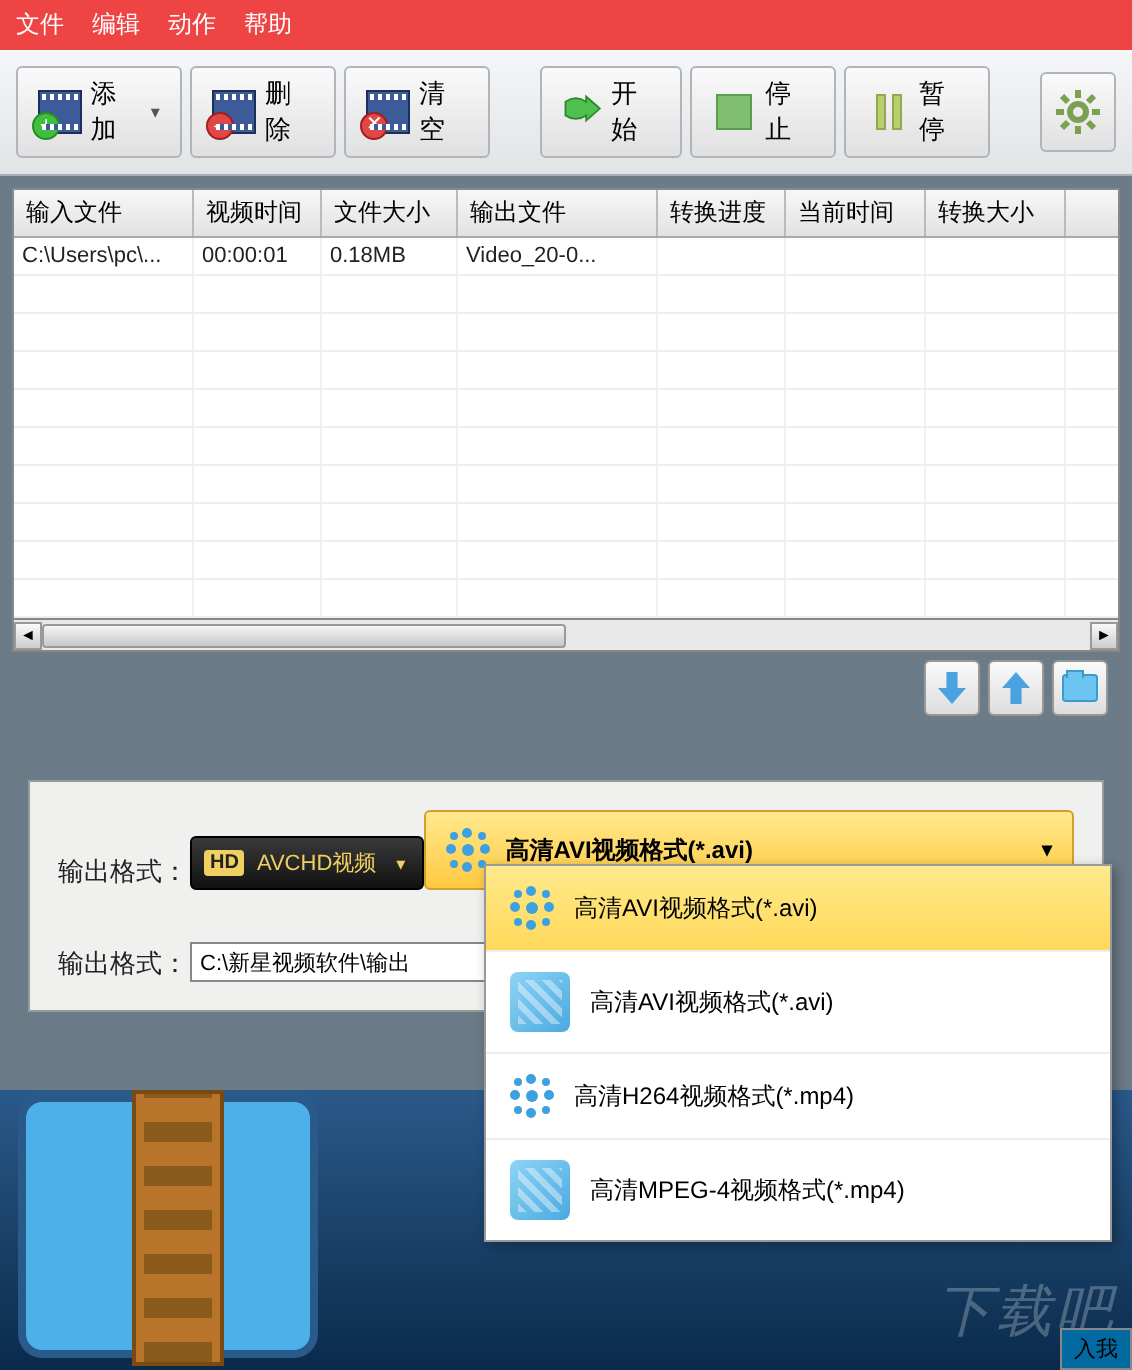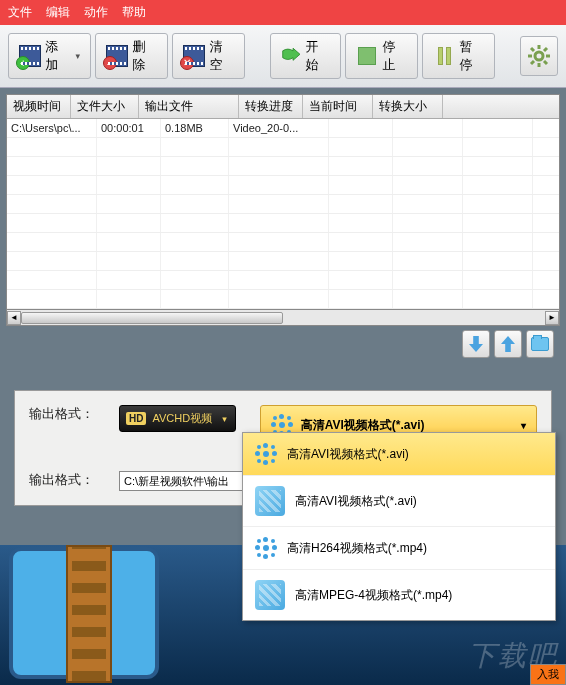--- a/index.html
+++ b/index.html
@@ -40,21 +40,21 @@
 
 .action-row { display:flex; justify-content:flex-end; gap:4px; padding: 4px 6px 8px; background:#6b7b87; }
 .sq-btn { width:28px; height:28px; background:linear-gradient(#fafafa,#ddd); border:1px solid #999; border-radius:3px; display:flex; align-items:center; justify-content:center; cursor:pointer; }
 .darrow { width:14px; height:16px; background:#4aa3e0; clip-path: polygon(30% 0,70% 0,70% 50%,100% 50%,50% 100%,0 50%,30% 50%); }
 .uarrow { width:14px; height:16px; background:#4aa3e0; clip-path: polygon(50% 0,100% 50%,70% 50%,70% 100%,30% 100%,30% 50%,0 50%); }
 .folder-icon{width:18px;height:14px;background:#6ec4f0;border:1px solid #3a9bd0;border-radius:2px;position:relative;}
 .folder-icon::before{content:"";position:absolute;top:-3px;left:1px;width:7px;height:3px;background:#6ec4f0;border:1px solid #3a9bd0;border-bottom:none;}
 
 .settings { background:#6b7b87; padding: 18px 14px 14px; }
 .settings-box { background:#f0f0ef; border:1px solid #9a9a9a; padding: 14px 14px; }
-.srow { display:flex; align-items:flex-start; gap:24px; margin-bottom: 26px; }
+.srow { display:flex; align-items:flex-end; gap:0; margin-bottom: 26px; }
 .srow:last-child{ margin-bottom: 0; }
 .slabel { font-size: 13px; color: #222; width:66px; }
 .hd-btn { background:linear-gradient(#3a3a3a,#111); color:#f0d060; border:1px solid #000; border-radius:3px; padding:5px 8px 5px 6px; display:flex; align-items:center; gap:6px; font-size:11px; cursor:pointer; }
 .hd-badge { background:#f0d060; color:#222; font-weight:bold; font-size:10px; padding:1px 3px; border-radius:2px; }
 .hd-btn::after { content:"▾"; font-size:9px; margin-left:4px; color:#f0d060; }
 .fmt-combo { flex:1; background:linear-gradient(#ffe98c,#ffc940); border:1px solid #cfa030; border-radius:3px; padding:8px 10px; display:flex; align-items:center; gap:8px; font-size:12px; font-weight:bold; position:relative; cursor:pointer; }
 .fmt-combo::after { content:"▾"; position:absolute; right:10px; font-size:10px; }
 .blue-dots { width:22px; height:22px; position:relative; }
 .blue-dots span { position:absolute; width:5px; height:5px; background:#3da0e0; border-radius:50%; }
 .blue-dots .c{top:8px;left:8px;width:6px;height:6px;}
@@ -69,21 +69,21 @@
 .dd-item.sel { background:linear-gradient(#ffe98c,#ffd95a); }
 .dd-item:last-child{border-bottom:none;}
 .sq-icon { width:30px; height:30px; background:linear-gradient(135deg,#8fd4f5,#4aa9e0); border-radius:4px; position:relative; }
 .sq-icon::before{content:"";position:absolute;inset:4px;background:repeating-linear-gradient(45deg,rgba(255,255,255,0.4) 0 3px,transparent 3px 6px);}
 
 .footer-img { position:absolute; bottom:0; left:0; width:566px; height:140px; background:linear-gradient(#2a5a8a,#0a2a4a); z-index:1; overflow:hidden; }
 .footer-card { position:absolute; left:9px; top:2px; width:150px; height:132px; background:#4db0e8; border:4px solid #2a5a8a; border-radius:12px; }
 .footer-strip { position:absolute; left:66px; top:0; width:46px; height:138px; background:#b8742a; border:2px solid #7a4a12;}
 .footer-strip::before,.footer-strip::after{content:"";position:absolute;left:4px;right:4px;height:100%;background:repeating-linear-gradient(0deg,#8a5a1a 0 10px, transparent 10px 22px);}
 .wm-text { position:absolute; right:8px; bottom:10px; font-size:28px; color:rgba(255,255,255,0.25); font-weight:normal; font-style:italic; letter-spacing:2px;}
-.corner-btn { position:absolute; right:0; bottom:0; z-index:200; background:#f97316; border:1px solid #888; padding:2px 6px; font-size:11px;text-align:right; }
+.corner-btn { position:absolute; right:0; bottom:0; z-index:200; background:#0369a1; border:1px solid #888; padding:2px 6px; font-size:11px;text-align:right; }
 </style>
 </head>
 <body>
 
 <div class="menubar">
   <span>文件</span>
   <span>编辑</span>
   <span>动作</span>
   <span>帮助</span>
 </div>
@@ -153,20 +153,21 @@
             <line x1="17" y1="7" x2="20" y2="4"></line>
           </g>
         </svg>
     </div>
   </div>
 </div>
 
 <div class="grid-area">
   <div class="grid-wrap">
     <div class="grid-header">
+      <div class="gh col-in">输入文件</div>
       <div class="gh col-dur">视频时间</div>
       <div class="gh col-sz">文件大小</div>
       <div class="gh col-out">输出文件</div>
       <div class="gh col-prog">转换进度</div>
       <div class="gh col-cur">当前时间</div>
       <div class="gh col-tsz">转换大小</div>
     </div>
     <div class="grid-body">
       <div class="grid-row">
         <div class="gc col-in">C:\Users\pc\...</div>

